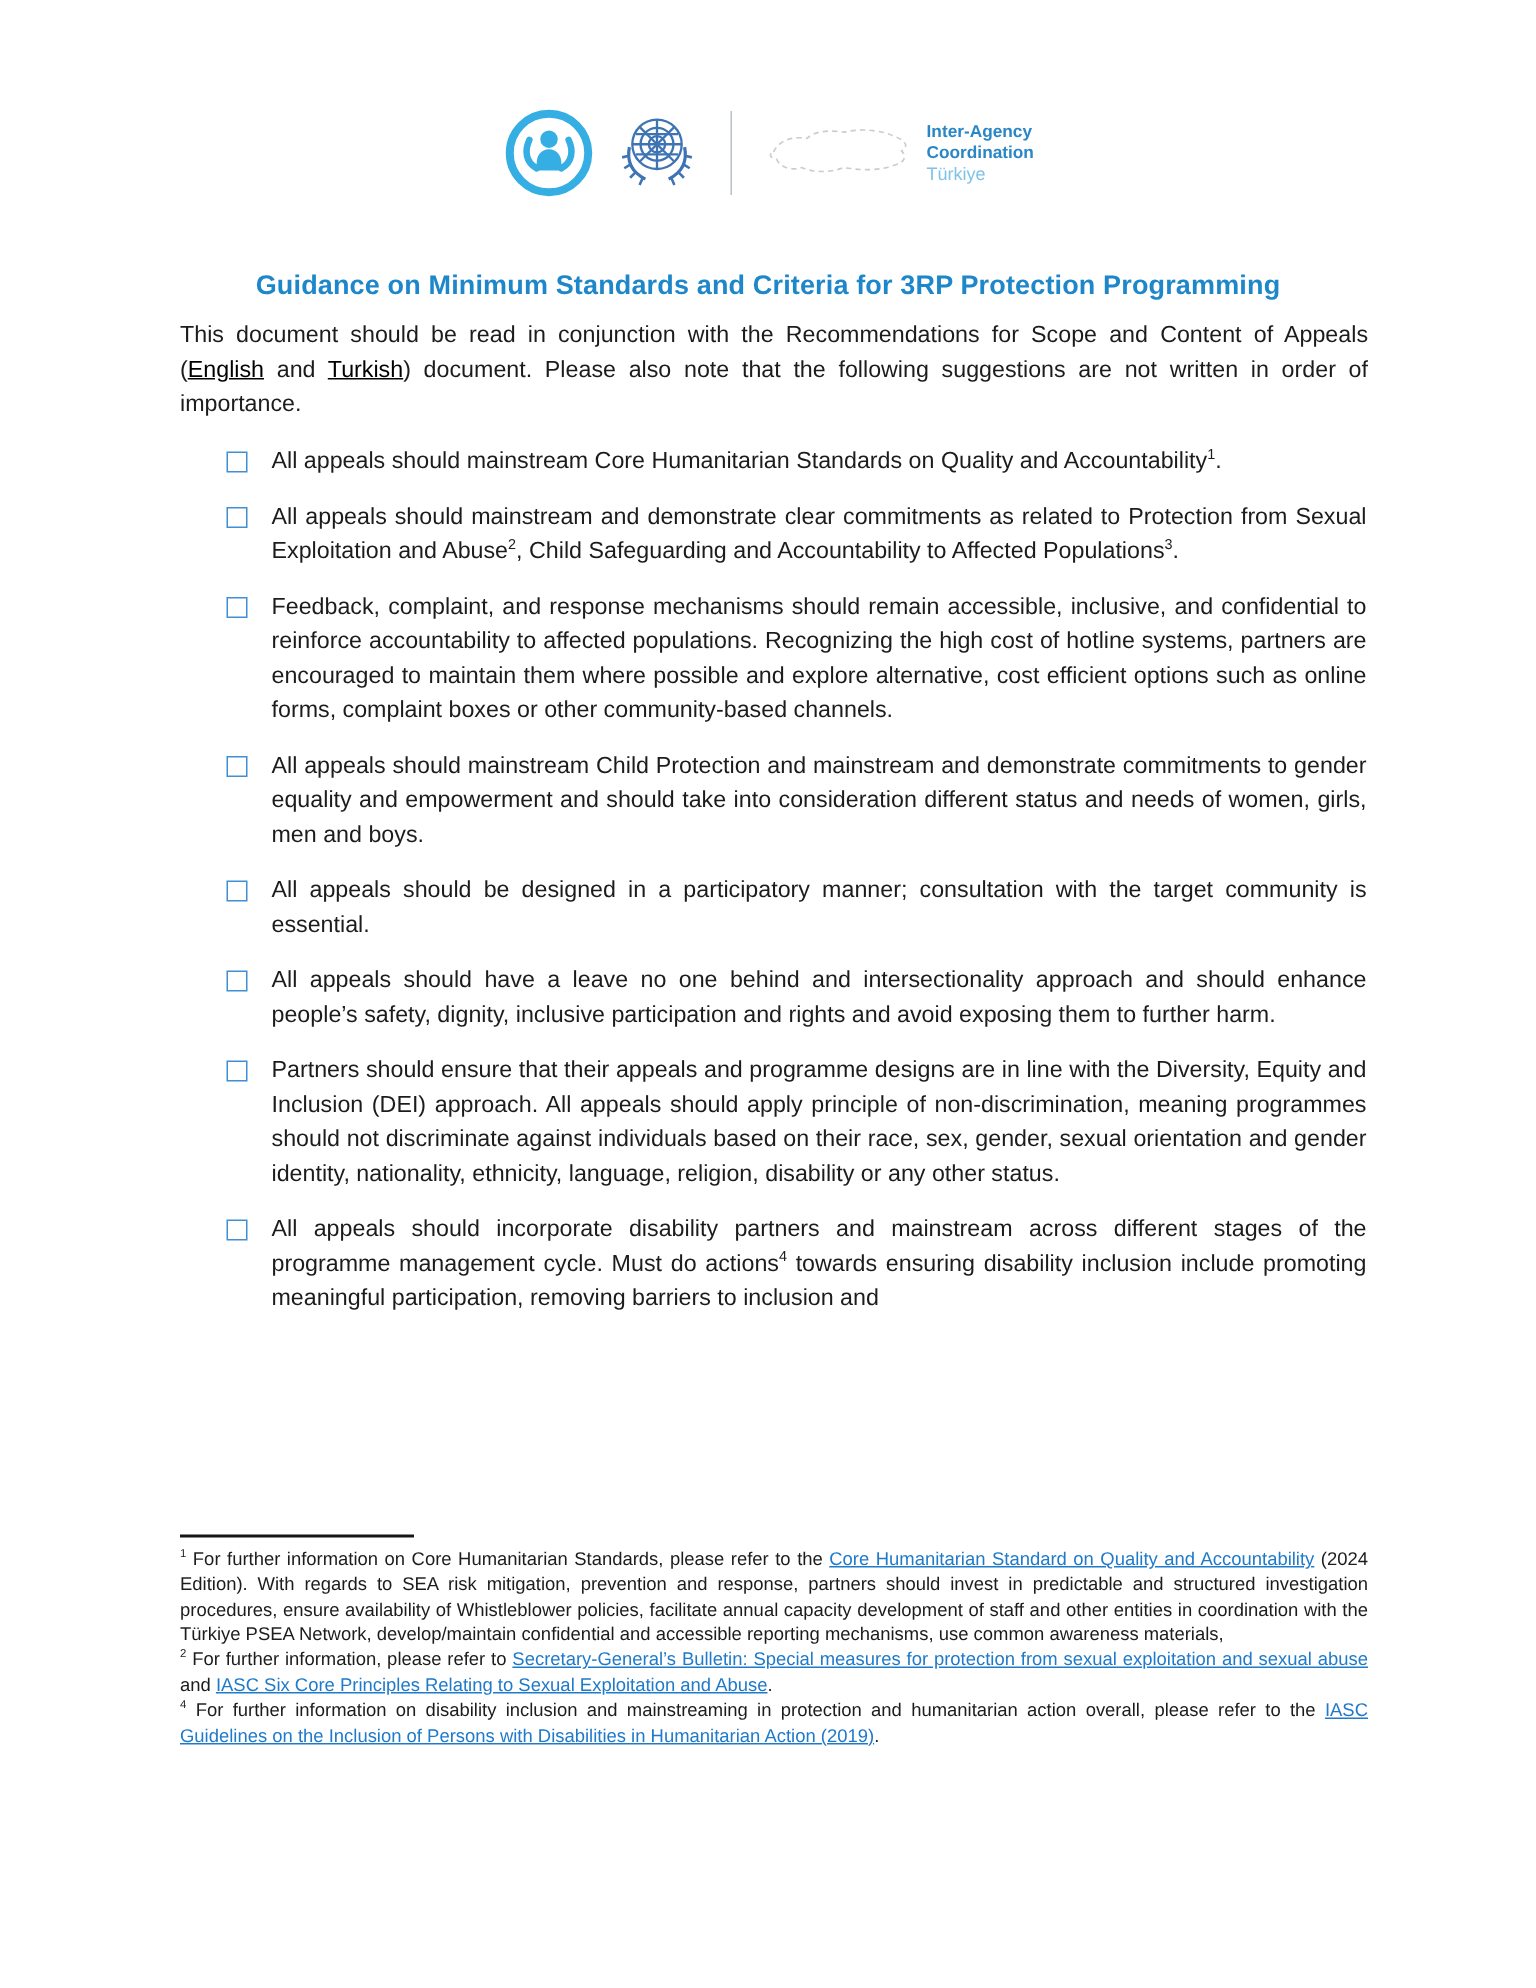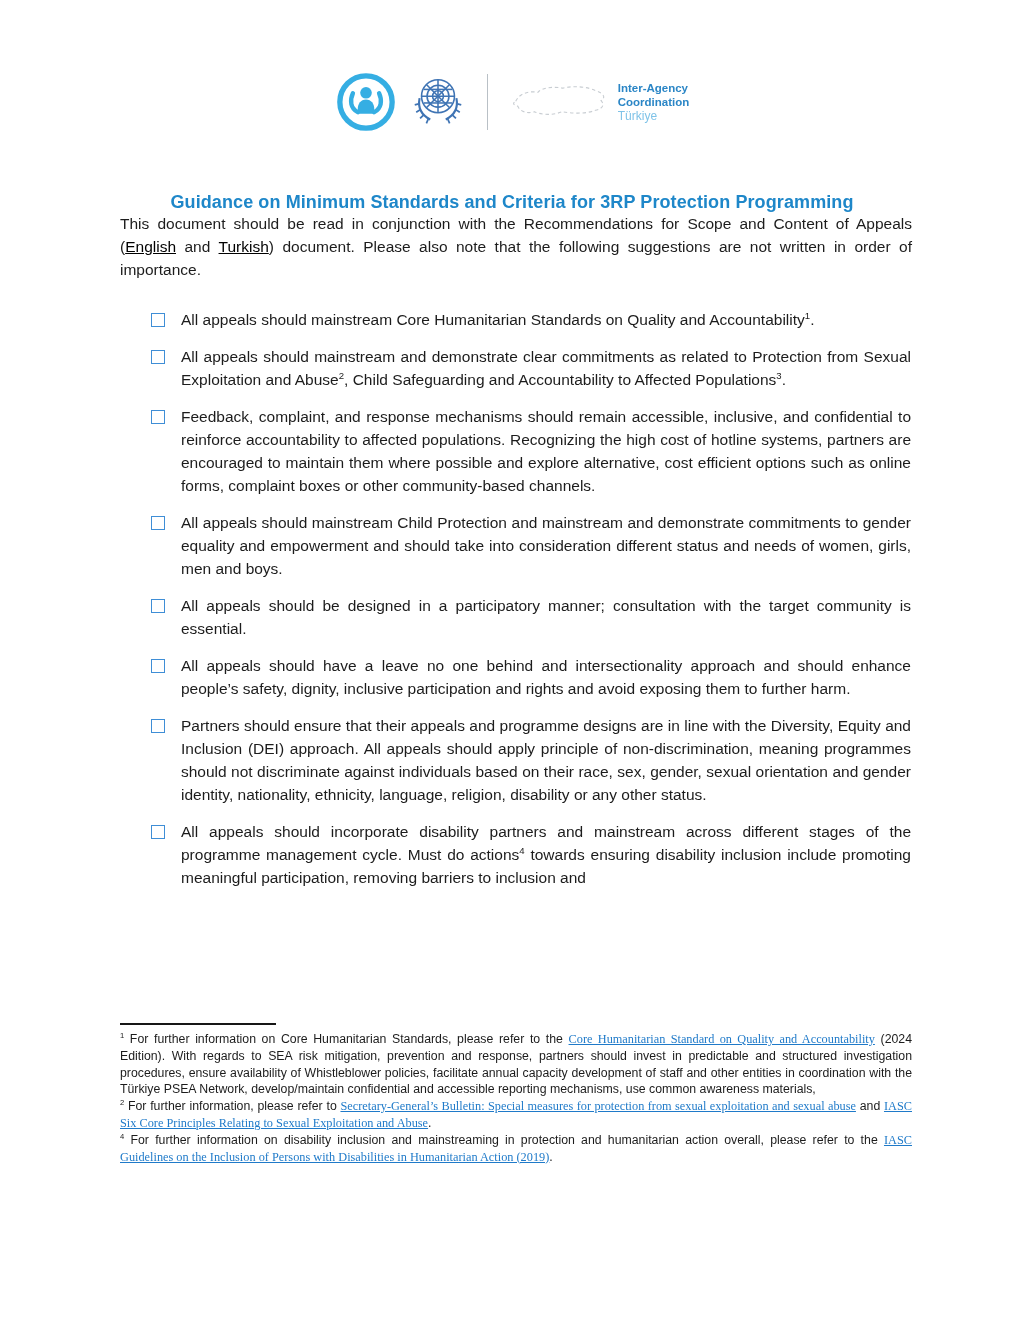--- a/index.html
+++ b/index.html
@@ -16,47 +16,47 @@
     display:flex; justify-content:center; align-items:center; gap:10px;
   }
   .logo svg { display:block; }
   .logo-divider { width:1px; height:56px; background:#b9c0c6; margin:0 8px; }
   .org { line-height:14px; margin-left:-2px; }
   .org-line-strong { color:#2b86c6; font-weight:bold; font-size:11.5px; }
   .org-line-light  { color:#7fc3e8; font-size:12px; }
 
   
   .title {
-    position:absolute; top:180px; left:60px; width:904px; margin:0;
+    position:absolute; top:168px; left:60px; width:904px; margin:0;
     text-align:center; font-size:18px; font-weight:bold; color:#1e87c9;
     letter-spacing:0.1px;
   }
 
   
   .intro {
     position:absolute; top:200px; left:120px; width:792px; margin:0;
     font-size:15.5px; line-height:23px; text-align:justify;
   }
 
   
-  .bullets { position:absolute; top:296px; left:120px; width:792px; }
+  .bullets { position:absolute; top:284px; left:120px; width:792px; }
   .bullet-item { display:flex; align-items:flex-start; margin-bottom:14px; }
   .checkbox {
     flex:0 0 auto; width:12px; height:12px; margin:5px 0 0 31px;
     border:1.7px solid #3f8ed6; background:#ffffff; box-sizing:content-box;
   }
   .bullet-text {
     margin-left:16px; width:730px;
     font-size:15.5px; line-height:23px; text-align:justify;
   }
 
   .b { font-weight:normal; }
   .sup { font-size:62%; vertical-align:super; line-height:0; }
 
-  a.lnk { color:#1f7ac9; text-decoration:underline; cursor:pointer;font-family:Liberation Serif, serif; }
+  a.lnk { color:#1f7ac9; text-decoration:underline; cursor:pointer; }
   a.rose { color:#000000; text-decoration:underline; cursor:pointer; }
 
   
   .fn-rule {
     position:absolute; top:1011px; left:120px; width:156px; height:2px;
     background:#161616;
   }
   .footnotes {
     position:absolute; top:1019px; left:120px; width:792px;
     font-size:12.3px; line-height:16.8px; text-align:justify; color:#1c1c1c;

